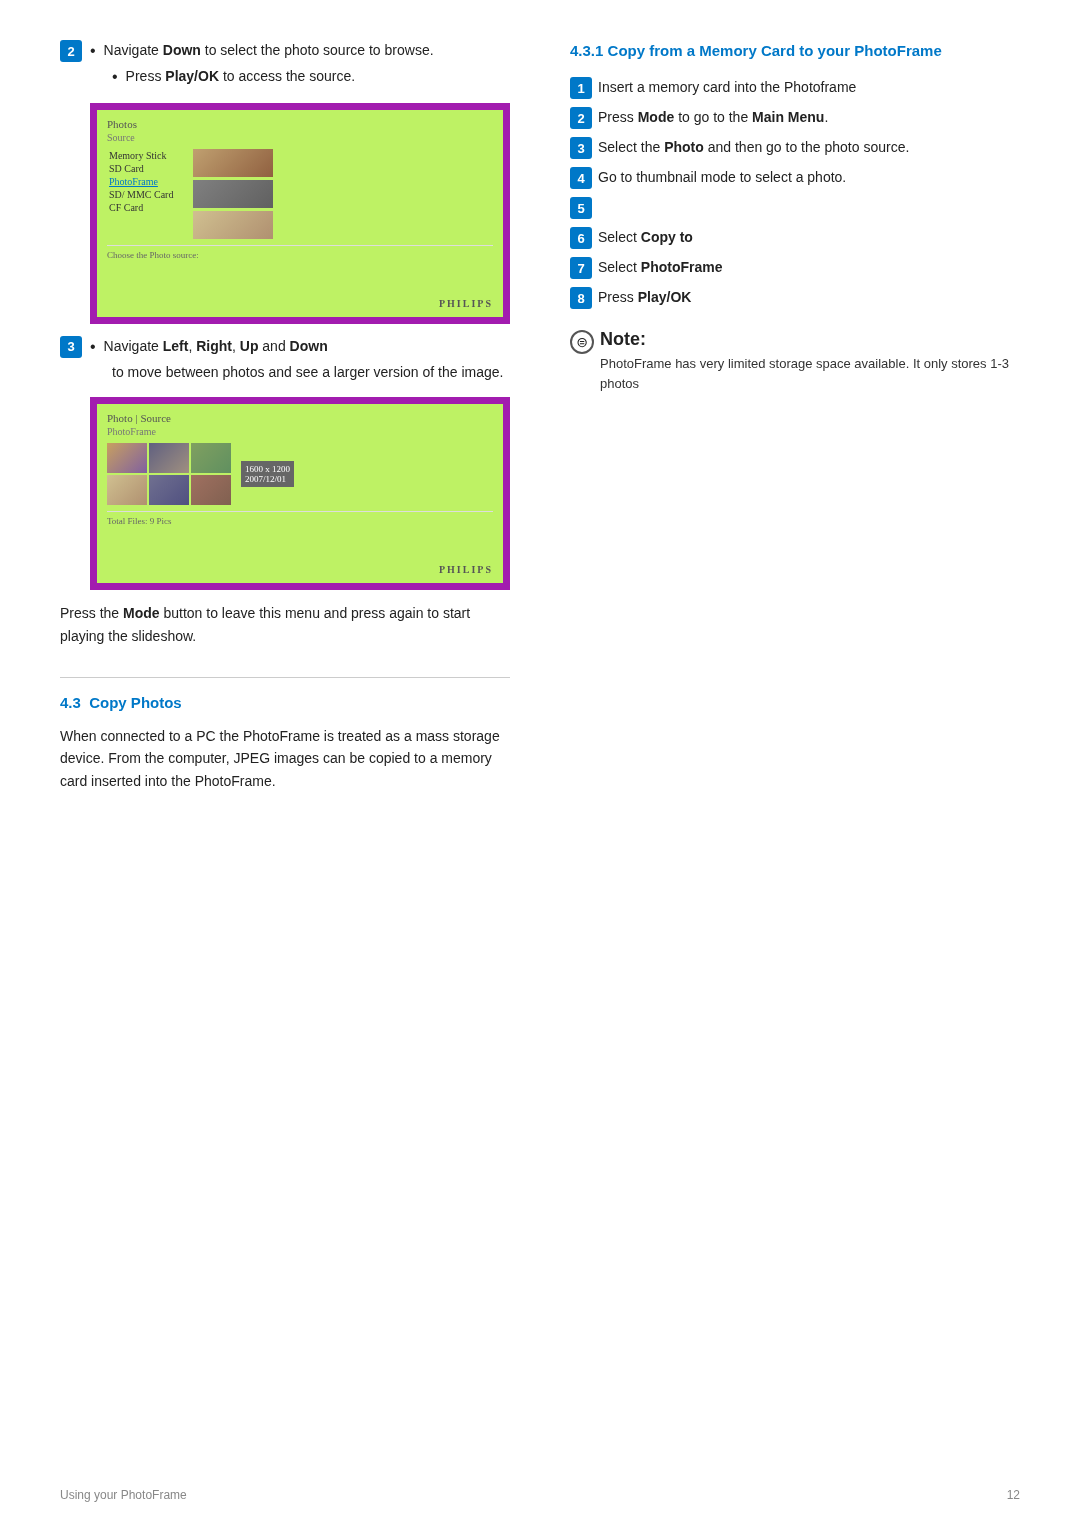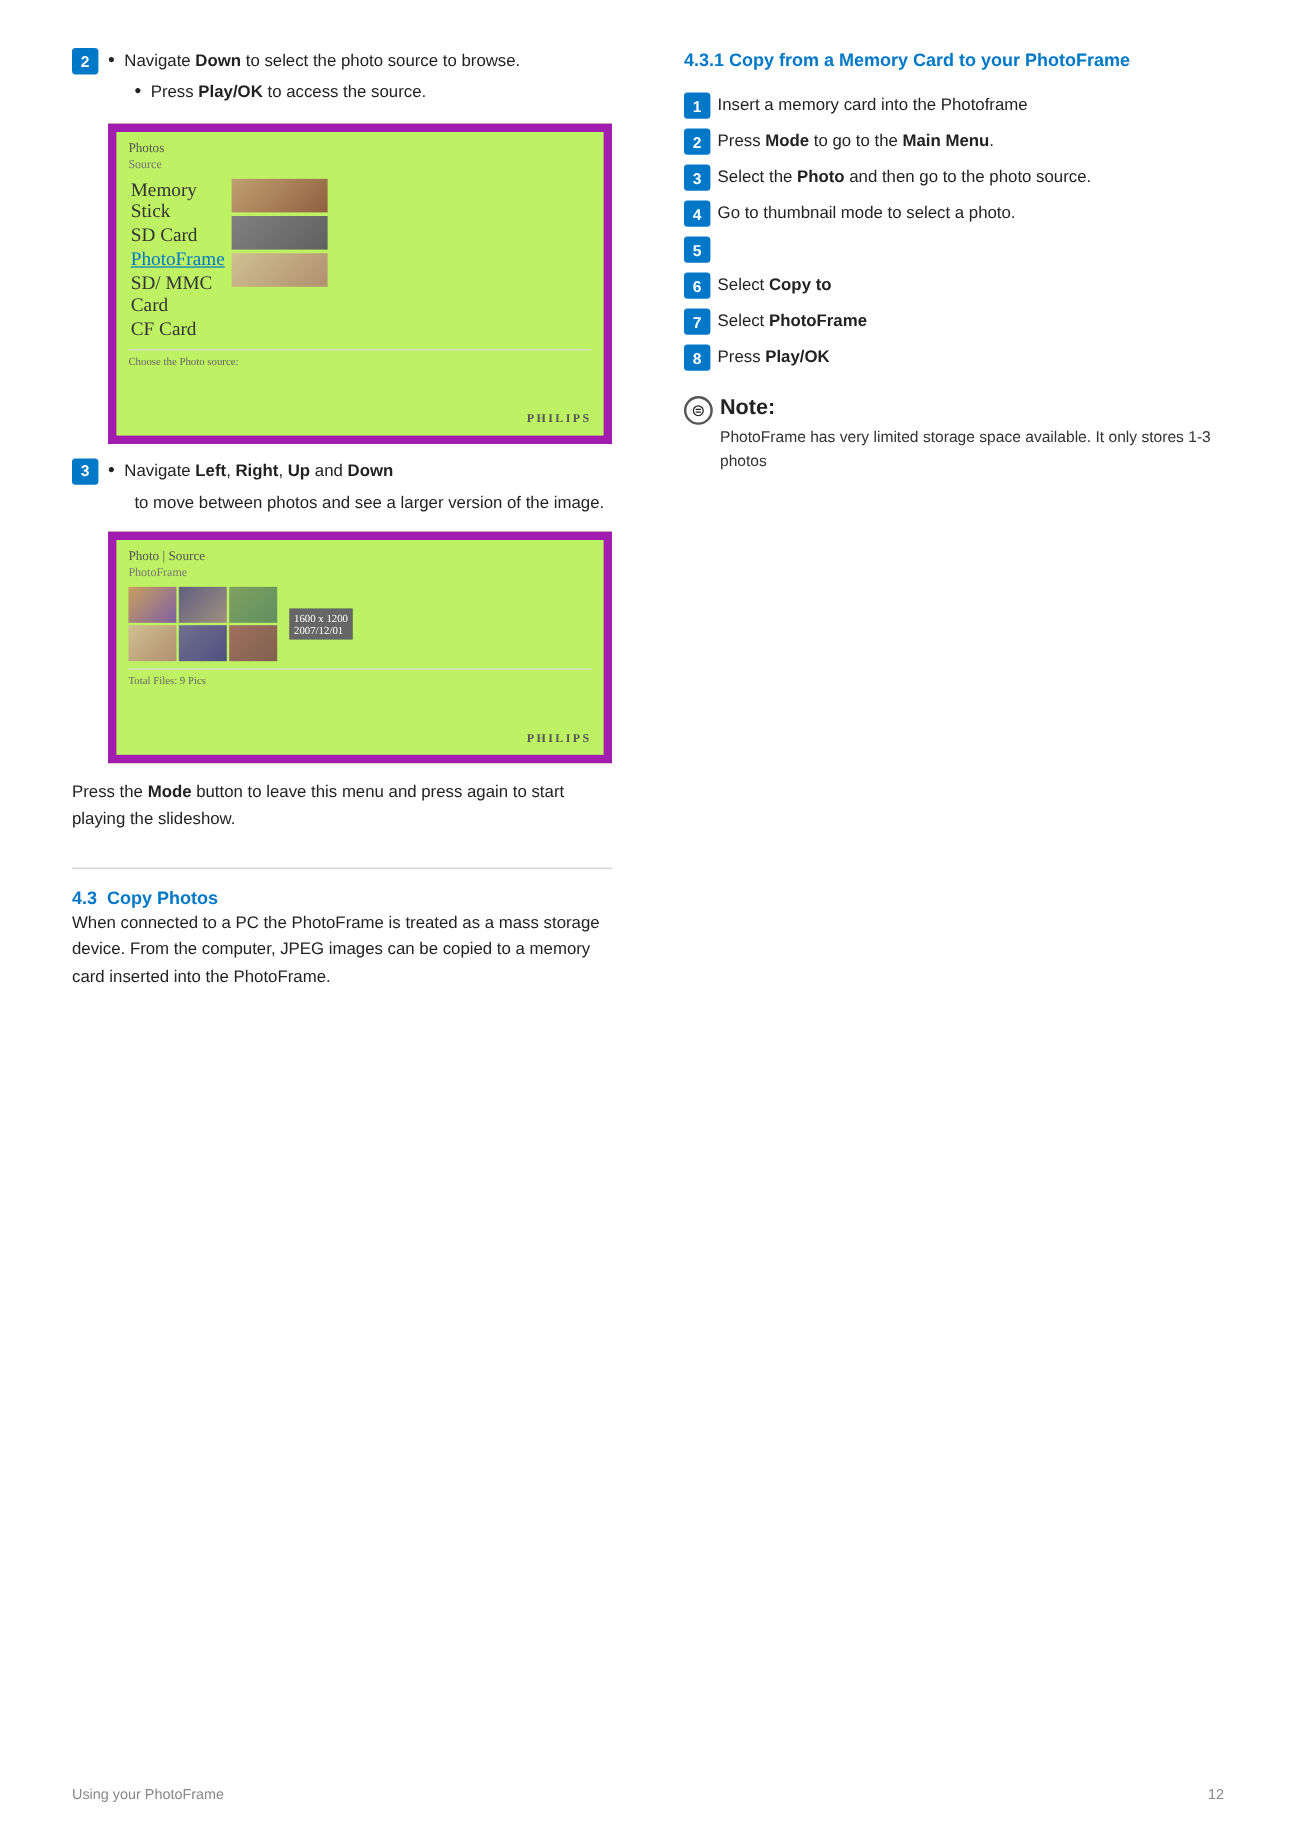--- a/index.html
+++ b/index.html
@@ -160,20 +160,21 @@
       border: none;
       border-top: 1px solid #ccc;
       margin: 30px 0 16px 0;
     }
 
     
     .section-heading {
       font-size: 15px;
       font-weight: bold;
       color: #0078c8;
+      margin-bottom: 14px;
     }
     .section-heading span { color: #0078c8; }
 
     
     .right-heading {
       font-size: 15px;
       font-weight: bold;
       color: #0078c8;
       margin-bottom: 16px;
       line-height: 1.4;
@@ -219,21 +220,21 @@
     .paragraph { line-height: 1.6; margin-bottom: 14px; font-size: 14px; }
 
     .right-steps { margin-top: 8px; }
     .right-step-row {
       display: flex;
       align-items: flex-start;
       margin-bottom: 8px;
     }
 
     
-    .source-item { font-size: 16px; padding: 1px 2px; }
+    .source-item { font-size: 10px; padding: 1px 2px; }
     .source-item.hl { color: #0078c8; text-decoration: underline; }
   </style>
 </head>
 <body>
 
 <div class="page-layout">
 
   <div class="left-col">
 
     <div class="bullet-section">

